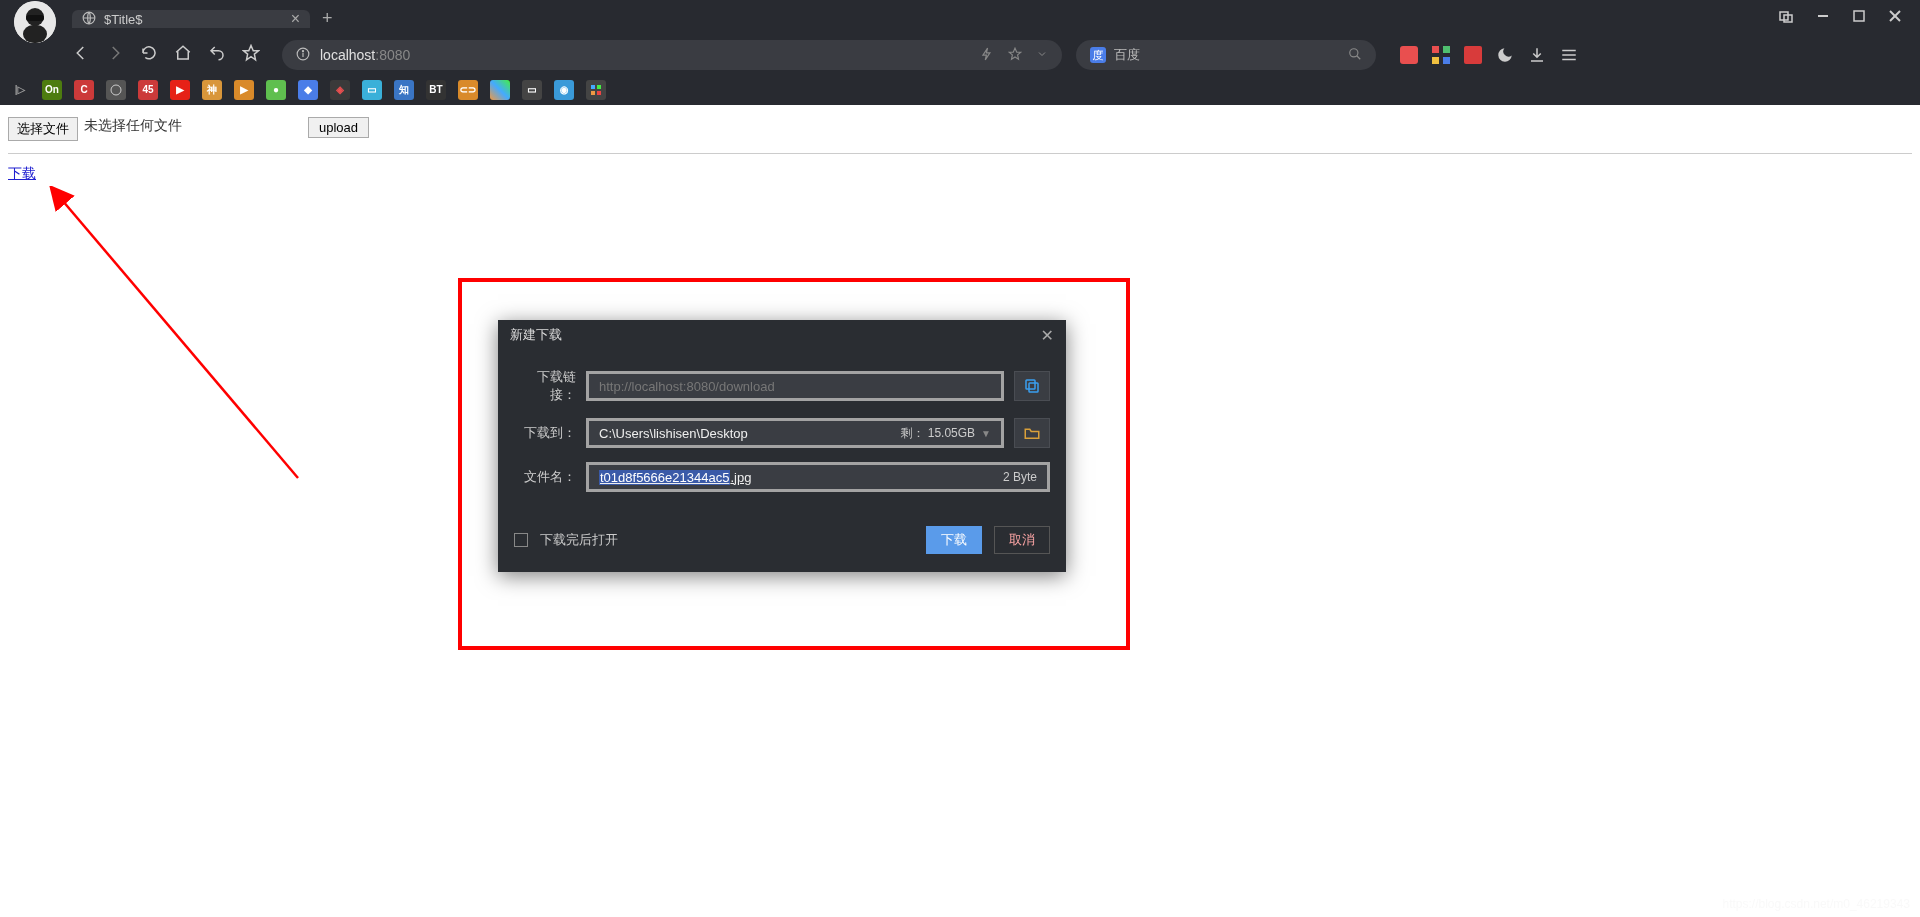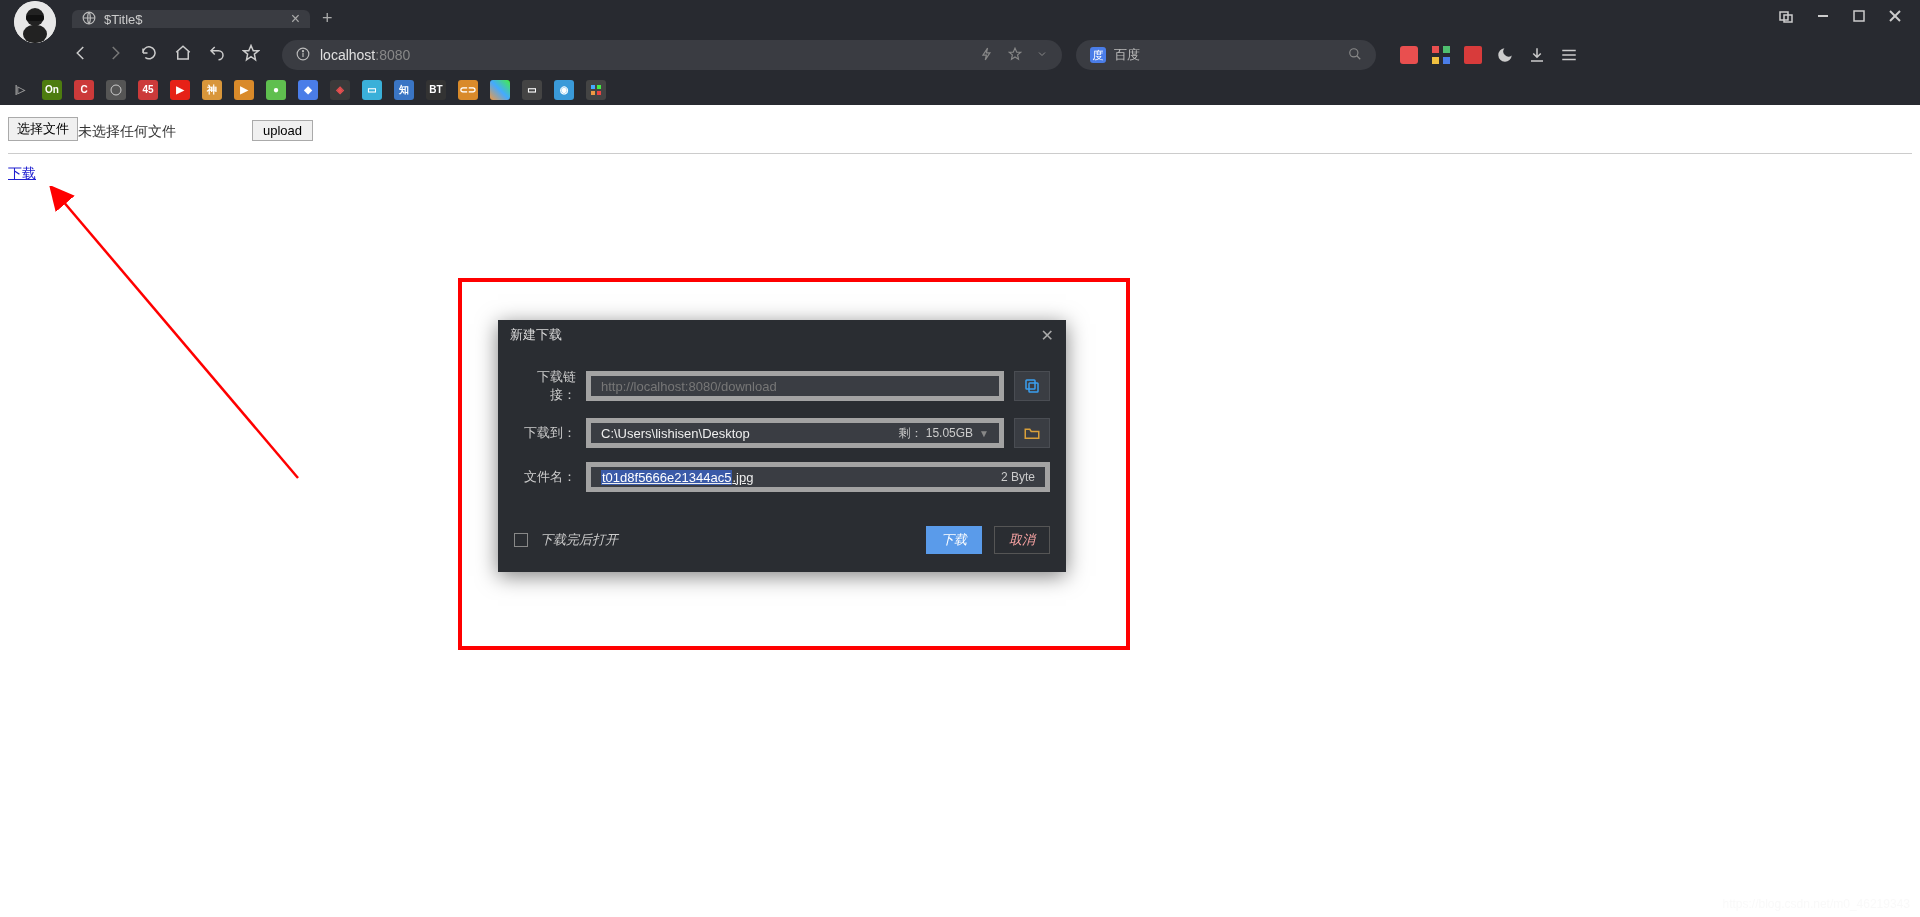--- a/index.html
+++ b/index.html
@@ -31,50 +31,50 @@
 .grid4 { position:relative; }
 .grid4::before { content:""; position:absolute; width:7px; height:7px; background:#e94f4f; top:0; left:0; }
 .grid4::after { content:""; position:absolute; width:7px; height:7px; background:#4fbf6f; top:0; right:0; box-shadow: 0 11px 0 #4a7de8, -11px 11px 0 #f0c040; }
 .pdf-ic { background:#d83b3b; border-radius:2px; }
 
 .bookmarks { height:31px; display:flex; align-items:center; gap:12px; padding-left:10px; }
 .bm { width:20px; height:20px; border-radius:3px; display:inline-flex; align-items:center; justify-content:center; font-size:10px; color:#fff; font-weight:bold; }
 
 
 .page { padding: 8px; }
-.upload-row { display:flex; align-items:flex-end; font-size:14px; color:#333; padding:4px 0 10px; }
+.upload-row { display:flex; align-items:flex-start; gap:6px; font-size:14px; color:#333; padding:4px 0 10px; }
 .file-btn { background:#f0f0f0; border:1px solid #aaa; padding:2px 8px; font-size:13px; cursor:pointer; }
-.upload-btn { background:#f0f0f0; border:1px solid #aaa; padding:2px 10px; font-size:13px; cursor:pointer; margin-left:76px; }
+.upload-btn { background:#f0f0f0; border:1px solid #aaa; padding:2px 10px; font-size:13px; cursor:pointer; margin-left:120px; }
 hr.sep { border:none; border-top:1px solid #ccc; margin:2px 0 10px; }
 .dl-link { color:#2020d0; text-decoration:underline; font-size:14px; cursor:pointer; }
 
 
 .anno { position:absolute; pointer-events:none; z-index:50; }
 .red-box { border:4px solid #f00; left:458px; top:278px; width:672px; height:372px; }
 .red-arrow { position:absolute; left:48px; top:186px; width:260px; height:300px; z-index:50; pointer-events:none; }
 
 
 .dlg-wrap { position:absolute; left:498px; top:320px; width:568px; background:#2a2d32; box-shadow:0 4px 20px rgba(0,0,0,.5); z-index:40; color:#ddd; font-size:13px; }
 .dlg-title { height:30px; display:flex; align-items:center; padding:0 12px; background:#2a2d32; font-size:13px; }
 .dlg-title .close { margin-left:auto; color:#aaa; font-size:16px; cursor:pointer; }
 .dlg-body { padding:18px 16px 6px; background:#2a2d32; }
 .form-row { display:flex; align-items:center; gap:10px; margin-bottom:14px; }
 .form-label { width:62px; text-align:right; color:#ccc; font-size:13px; }
-.form-input { flex:1; background:#3a3d43; border:5px solid #a3a3a3; height:30px; padding:0 10px; color:#ccc; font-size:13px; display:flex; align-items:center; }
+.form-input { flex:1; background:#3a3d43; border:3px solid #a3a3a3; height:30px; padding:0 10px; color:#ccc; font-size:13px; display:flex; align-items:center; }
 .form-input.placeholder { color:#777; }
 .form-input.path { color:#eee; position:relative; }
 .path-remain { margin-left:auto; color:#ccc; font-size:12px; padding-right:6px; }
 .path-caret { color:#888; font-size:10px; }
 .icon-btn { width:36px; height:30px; border:1px solid #4a4d53; background:#3a3d43; display:flex; align-items:center; justify-content:center; cursor:pointer; }
 .icon-btn.copy svg { stroke:#3a9ff0; }
 .icon-btn.folder svg { stroke:#d9a03a; fill:none; }
 .filename-val { color:#eee;text-decoration:underline; }
 .filename-sel { background:#3a5aa8; color:#fff; padding:0 1px; }
 .filesize { margin-left:auto; color:#ccc; font-size:12px; }
-.dlg-footer { display:flex; align-items:center; padding:14px 16px 18px; gap:12px;font-style:italic; }
+.dlg-footer { display:flex; align-items:center; padding:14px 16px 18px; gap:12px; }
 .chk { width:14px; height:14px; border:1px solid #888; display:inline-block; }
 .chk-label { font-size:13px; color:#ccc; }
 .footer-btns { margin-left:auto; display:flex; gap:12px; }
 .btn { width:56px; height:28px; display:flex; align-items:center; justify-content:center; font-size:13px; cursor:pointer; border:1px solid #555; }
 .btn.primary { background:#5a9bea; color:#fff; border-color:#5a9bea; }
 .btn.secondary { background:transparent; color:#fca5a5; }
 
 .watermark { position:absolute; right:10px; bottom:6px; color:#eee; font-size:12px; opacity:.35; }
 </style>
 </head>

